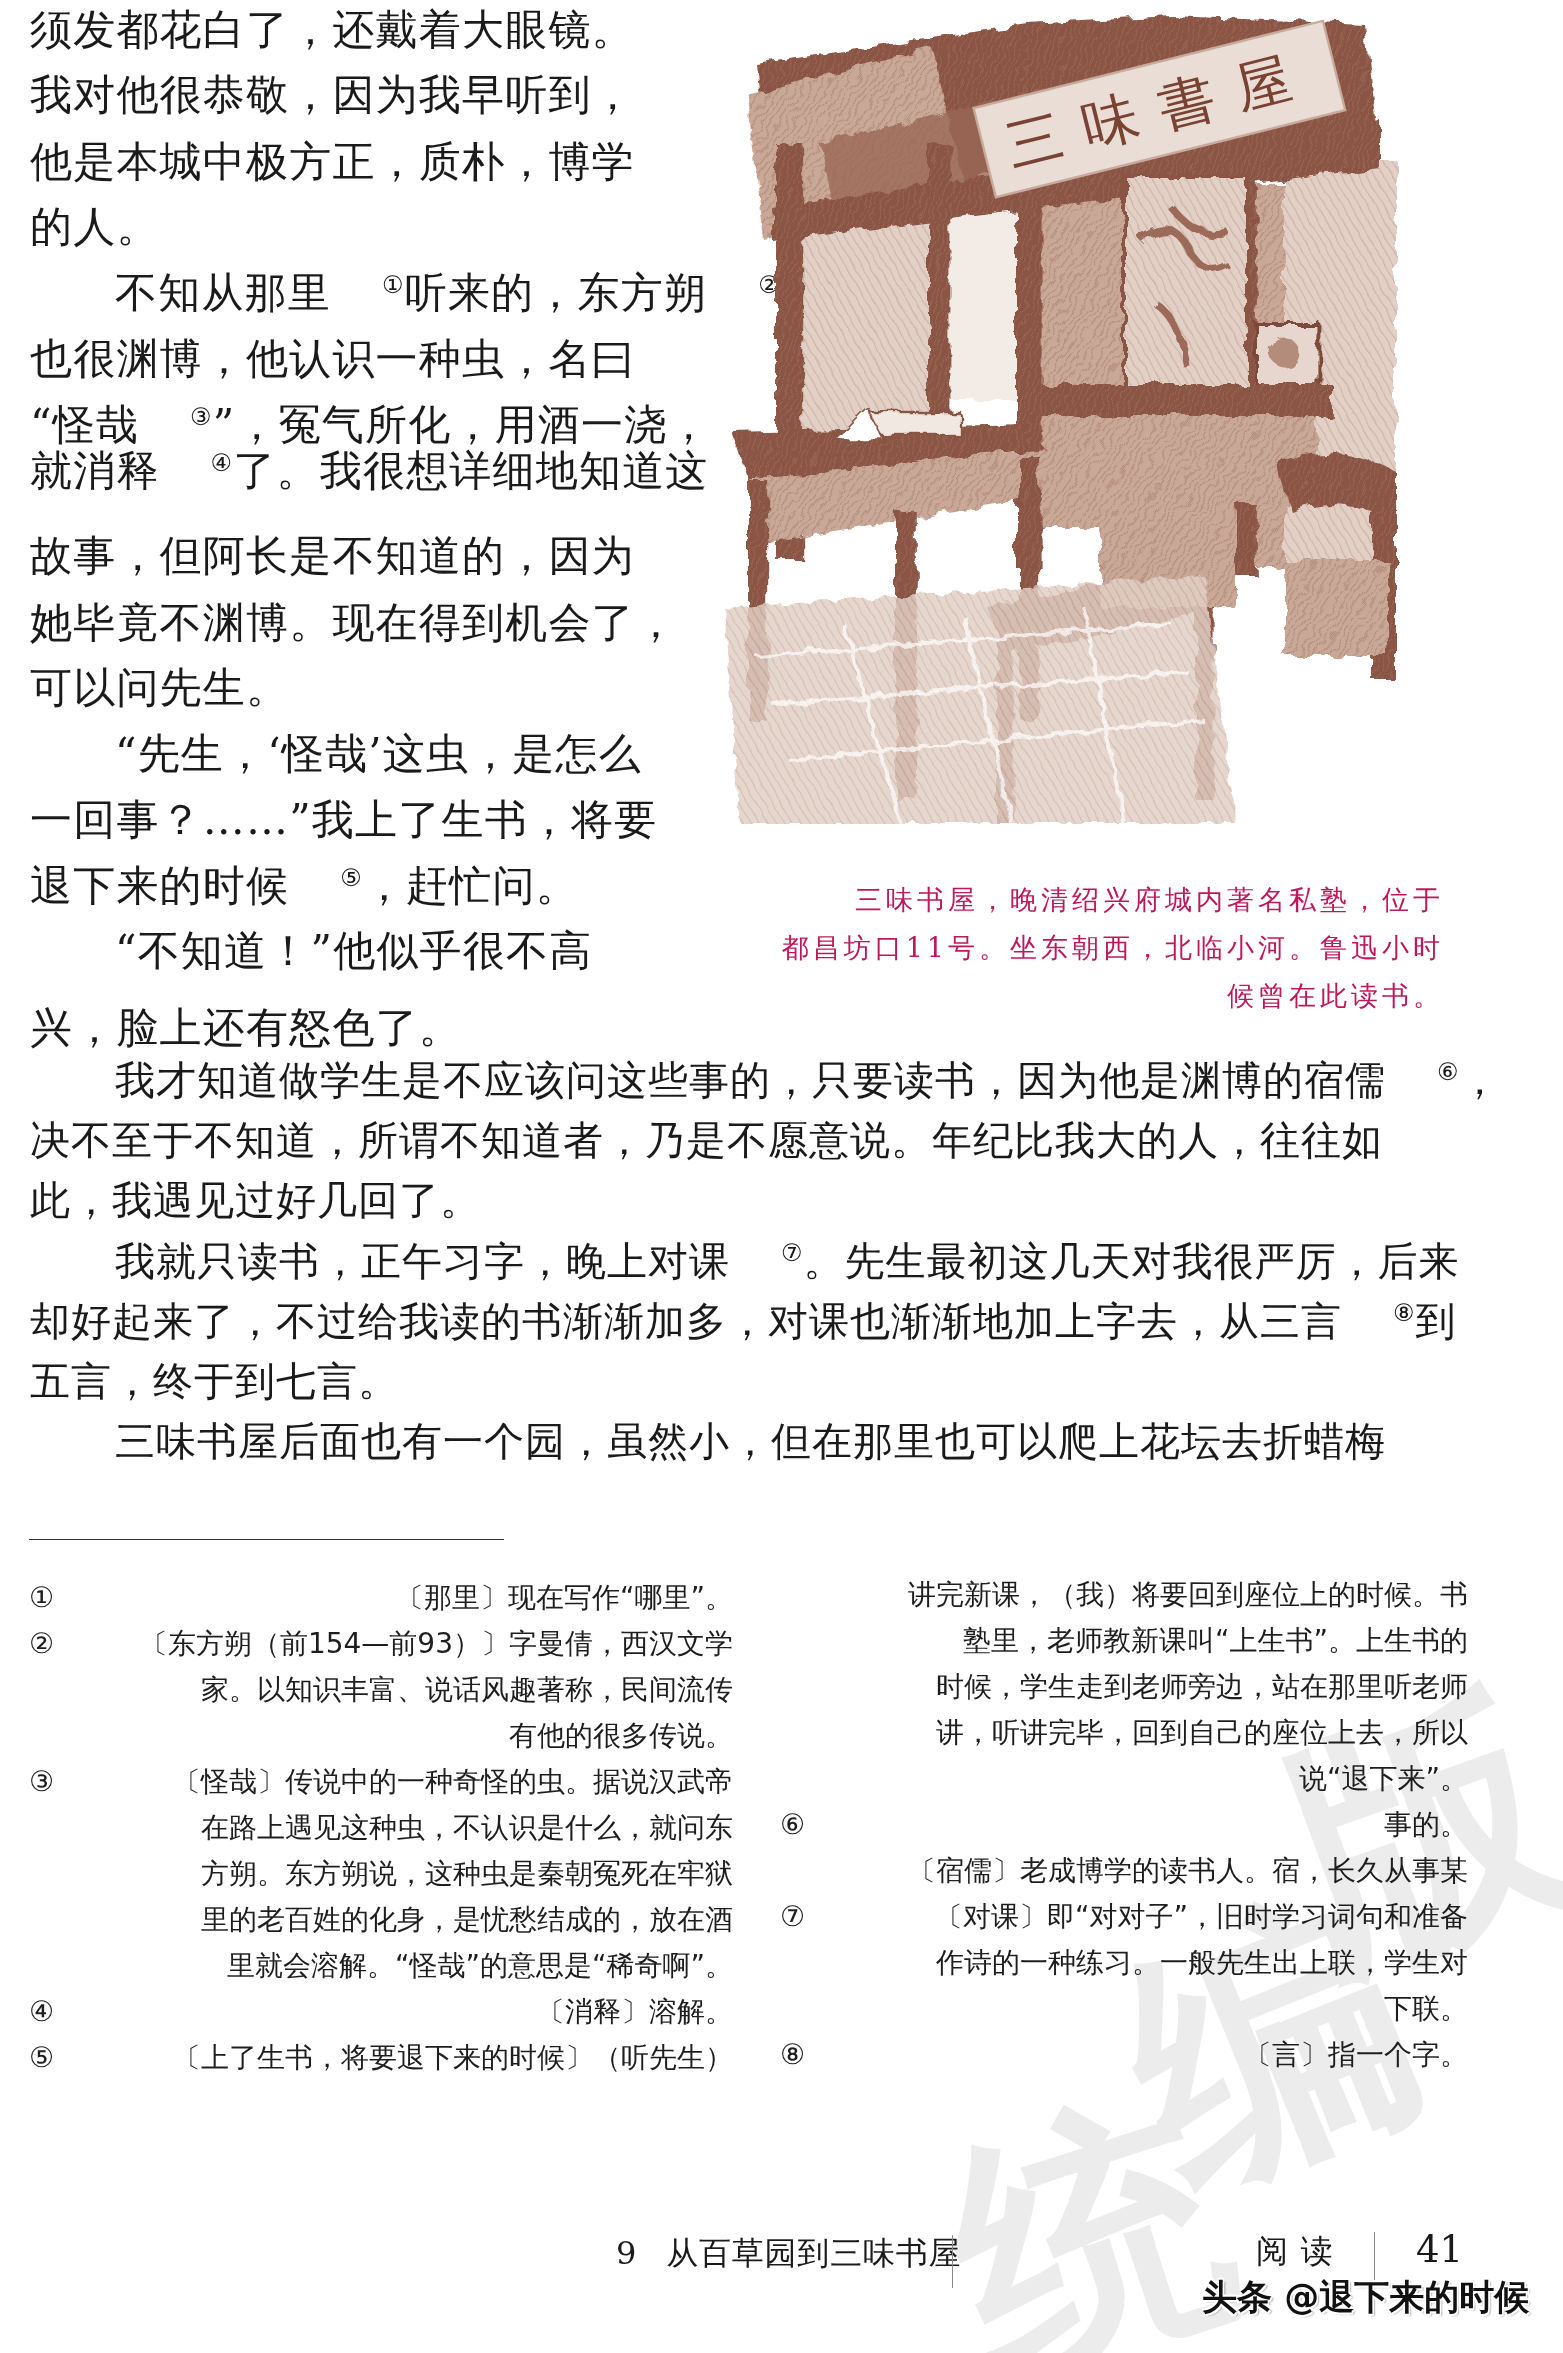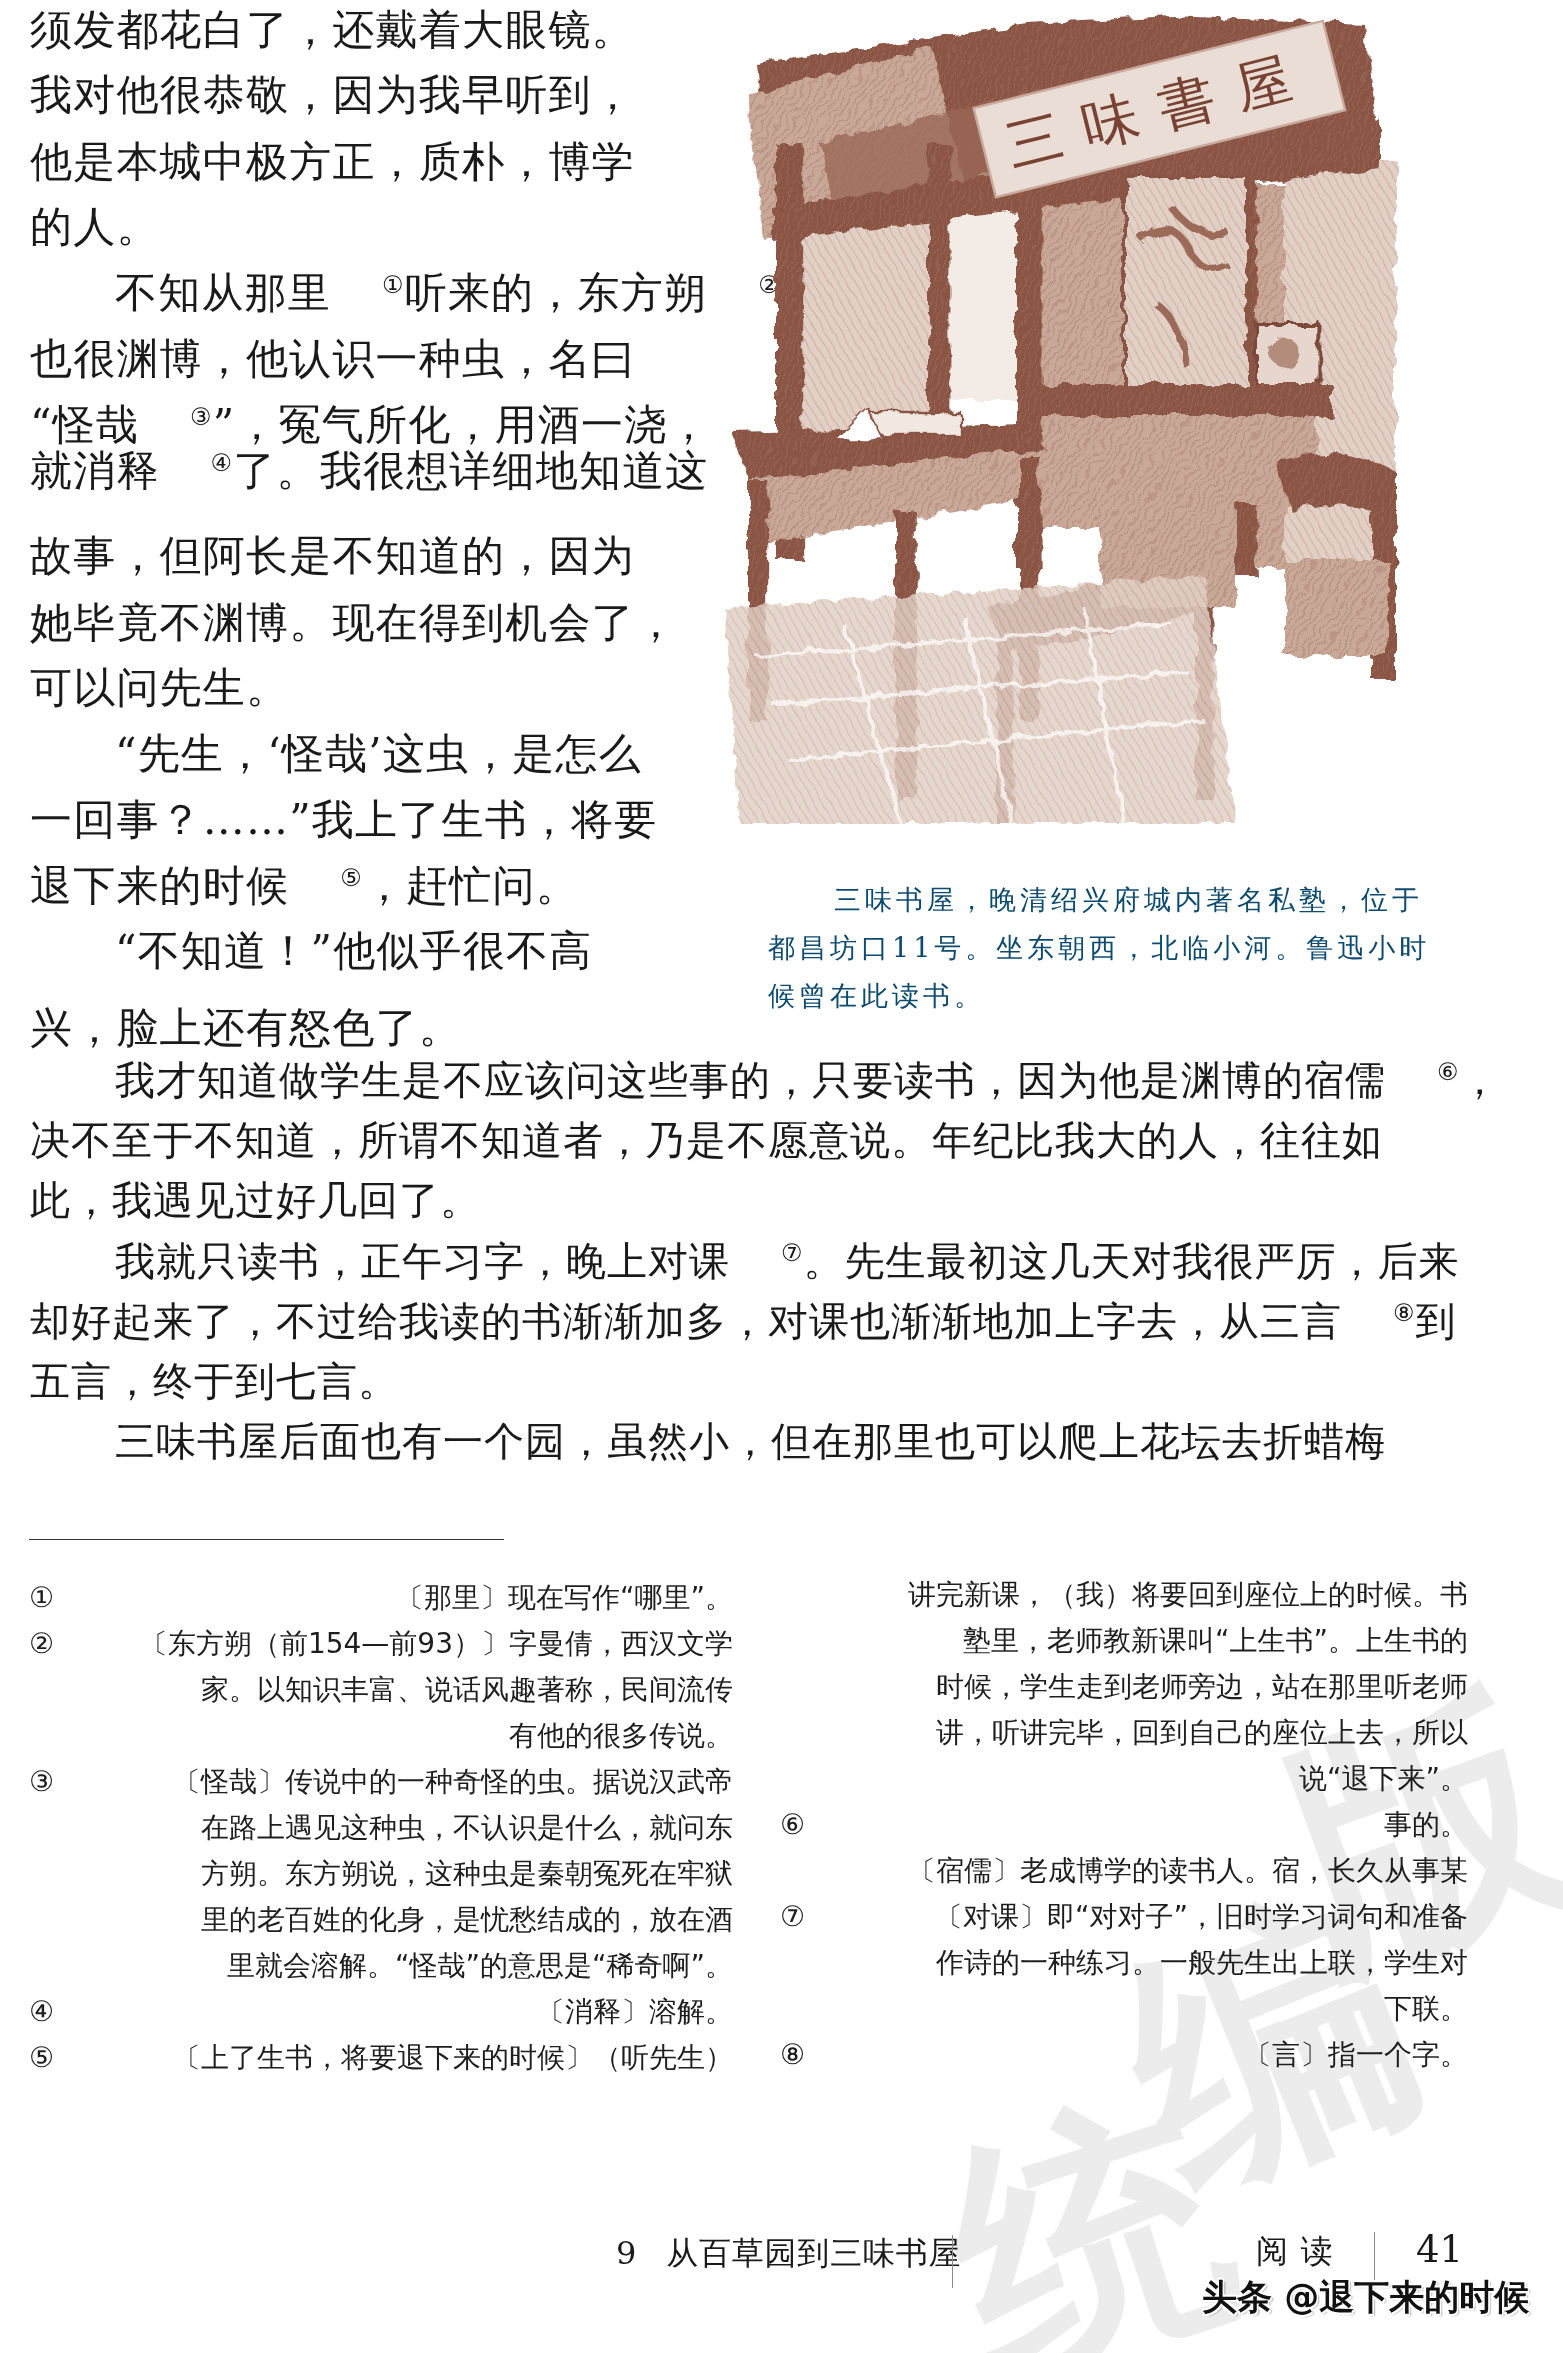--- a/index.html
+++ b/index.html
@@ -14,22 +14,22 @@
   .line { position: absolute; left: 30px; font-size: 42px; line-height: 66px; height: 66px;
           white-space: nowrap; letter-spacing: 1.2px; z-index: 1; }
   .line.col { width: 616px; }
   .line.full { width: 1424px; font-size: 40px; line-height: 60px; height: 60px; letter-spacing: 1px; }
   .indent { padding-left: 85px; }
   sup.fn { font-family: "DejaVu Sans", sans-serif; font-size: 24px; vertical-align: 14.4px; line-height: 0; }
 
   
   .illus { position: absolute; left: 724px; top: 0; width: 724px; height: 824px; z-index: 1; }
   .caption { position: absolute; left: 768px; top: 876px; width: 676px; z-index: 1;
-             color: #0c4a6e; font-family: "DejaVu Serif", serif; font-size: 27px;
-             line-height: 48px; letter-spacing: 4px; }
+             color: #be185d; font-family: "DejaVu Serif", serif; font-size: 27px;
+             line-height: 48px; letter-spacing: 4px; text-align: right; }
   .caption .cl { display: block; white-space: nowrap; }
   .caption .cl.first { padding-left: 66px; }
 
   
   .fn-rule { position: absolute; left: 29px; top: 1539px; width: 475px; height: 0;
              border-top: 1.6px solid #333; z-index: 1; }
   .fn-col { position: absolute; z-index: 1; font-family: "DejaVu Sans", sans-serif;
             font-size: 28px; line-height: 46px; color: #1e1e1e; }
   .fn-col.left { left: 29px; top: 1575px; width: 704px; }
   .fn-col.right { left: 780px; top: 1572px; width: 688px; }

